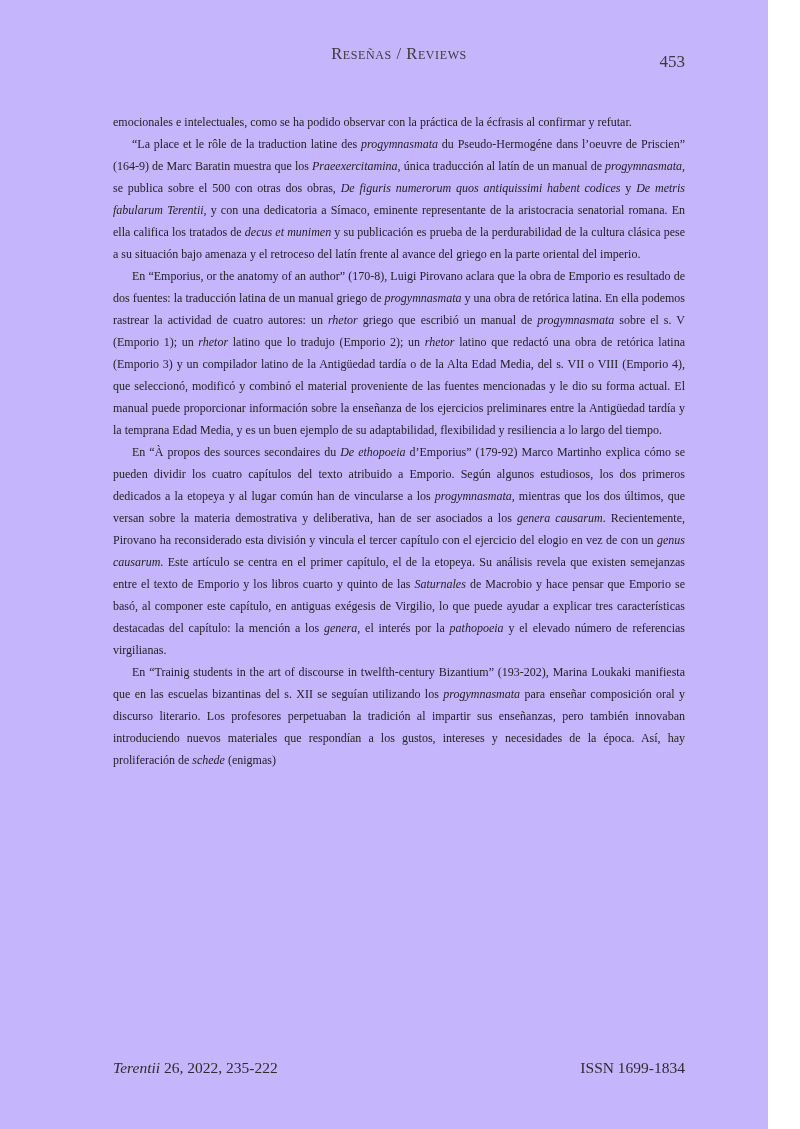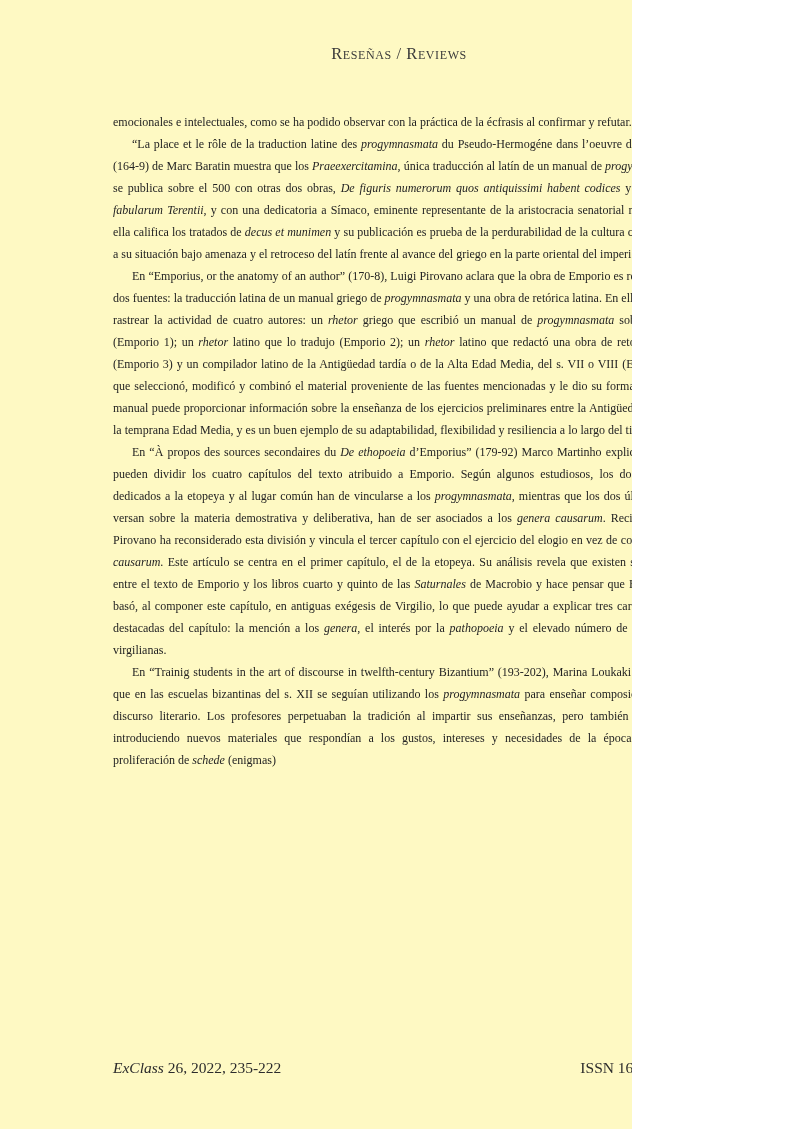--- a/index.html
+++ b/index.html
@@ -1,21 +1,21 @@
 <!DOCTYPE html>
 <html><head>
 <meta charset="utf-8">
 <style>
   * { margin: 0; padding: 0; box-sizing: border-box; }
   html, body { background: #ffffff; }
   .page {
     position: relative;
-    width: 632px;
+    width: 768px;
     height: 1129px;
-    background: #fef9c3;
+    background: #c4b5fd;
     font-family: "Liberation Serif", serif;
     color: #232323;
     overflow: hidden;
   }
   
   .page-header {
     position: absolute;
     top: 44px;
     left: 113px;
     width: 572px;
@@ -76,17 +76,17 @@
 
   <div class="review-text">
     <p>emocionales e intelectuales, como se ha podido observar con la práctica de la écfrasis al confirmar y refutar.</p>
     <p class="indent">“La place et le rôle de la traduction latine des <em>progymnasmata</em> du Pseudo-Hermogéne dans l’oeuvre de Priscien” (164-9) de Marc Baratin muestra que los <em>Praeexercitamina</em>, única traducción al latín de un manual de <em>progymnasmata</em>, se publica sobre el 500 con otras dos obras, <em>De figuris numerorum quos antiquissimi habent codices</em> y <em>De metris fabularum Terentii</em>, y con una dedicatoria a Símaco, eminente representante de la aristocracia senatorial romana. En ella califica los tratados de <em>decus et munimen</em> y su publicación es prueba de la perdurabilidad de la cultura clásica pese a su situación bajo amenaza y el retroceso del latín frente al avance del griego en la parte oriental del imperio.</p>
     <p class="indent">En “Emporius, or the anatomy of an author” (170-8), Luigi Pirovano aclara que la obra de Emporio es resultado de dos fuentes: la traducción latina de un manual griego de <em>progymnasmata</em> y una obra de retórica latina. En ella podemos rastrear la actividad de cuatro autores: un <em>rhetor</em> griego que escribió un manual de <em>progymnasmata</em> sobre el s. V (Emporio 1); un <em>rhetor</em> latino que lo tradujo (Emporio 2); un <em>rhetor</em> latino que redactó una obra de retórica latina (Emporio 3) y un compilador latino de la Antigüedad tardía o de la Alta Edad Media, del s. VII o VIII (Emporio 4), que seleccionó, modificó y combinó el material proveniente de las fuentes mencionadas y le dio su forma actual. El manual puede proporcionar información sobre la enseñanza de los ejercicios preliminares entre la Antigüedad tardía y la temprana Edad Media, y es un buen ejemplo de su adaptabilidad, flexibilidad y resiliencia a lo largo del tiempo.</p>
     <p class="indent">En “À propos des sources secondaires du <em>De ethopoeia</em> d’Emporius” (179-92) Marco Martinho explica cómo se pueden dividir los cuatro capítulos del texto atribuido a Emporio. Según algunos estudiosos, los dos primeros dedicados a la etopeya y al lugar común han de vincularse a los <em>progymnasmata</em>, mientras que los dos últimos, que versan sobre la materia demostrativa y deliberativa, han de ser asociados a los <em>genera causarum</em>. Recientemente, Pirovano ha reconsiderado esta división y vincula el tercer capítulo con el ejercicio del elogio en vez de con un <em>genus causarum</em>. Este artículo se centra en el primer capítulo, el de la etopeya. Su análisis revela que existen semejanzas entre el texto de Emporio y los libros cuarto y quinto de las <em>Saturnales</em> de Macrobio y hace pensar que Emporio se basó, al componer este capítulo, en antiguas exégesis de Virgilio, lo que puede ayudar a explicar tres características destacadas del capítulo: la mención a los <em>genera</em>, el interés por la <em>pathopoeia</em> y el elevado número de referencias virgilianas.</p>
     <p class="indent">En “Trainig students in the art of discourse in twelfth-century Bizantium” (193-202), Marina Loukaki manifiesta que en las escuelas bizantinas del s. XII se seguían utilizando los <em>progymnasmata</em> para enseñar composición oral y discurso literario. Los profesores perpetuaban la tradición al impartir sus enseñanzas, pero también innovaban introduciendo nuevos materiales que respondían a los gustos, intereses y necesidades de la época. Así, hay proliferación de <em>schede</em> (enigmas)</p>
   </div>
 
   <div class="page-footer">
-    <span class="journal-citation"><em>ExClass</em><span> 26, 2022, 235-222</span></span>
+    <span class="journal-citation"><em>Terentii</em><span> 26, 2022, 235-222</span></span>
     <span class="issn">ISSN 1699-1834</span>
   </div>
 
 </div>
 
 </body></html>

